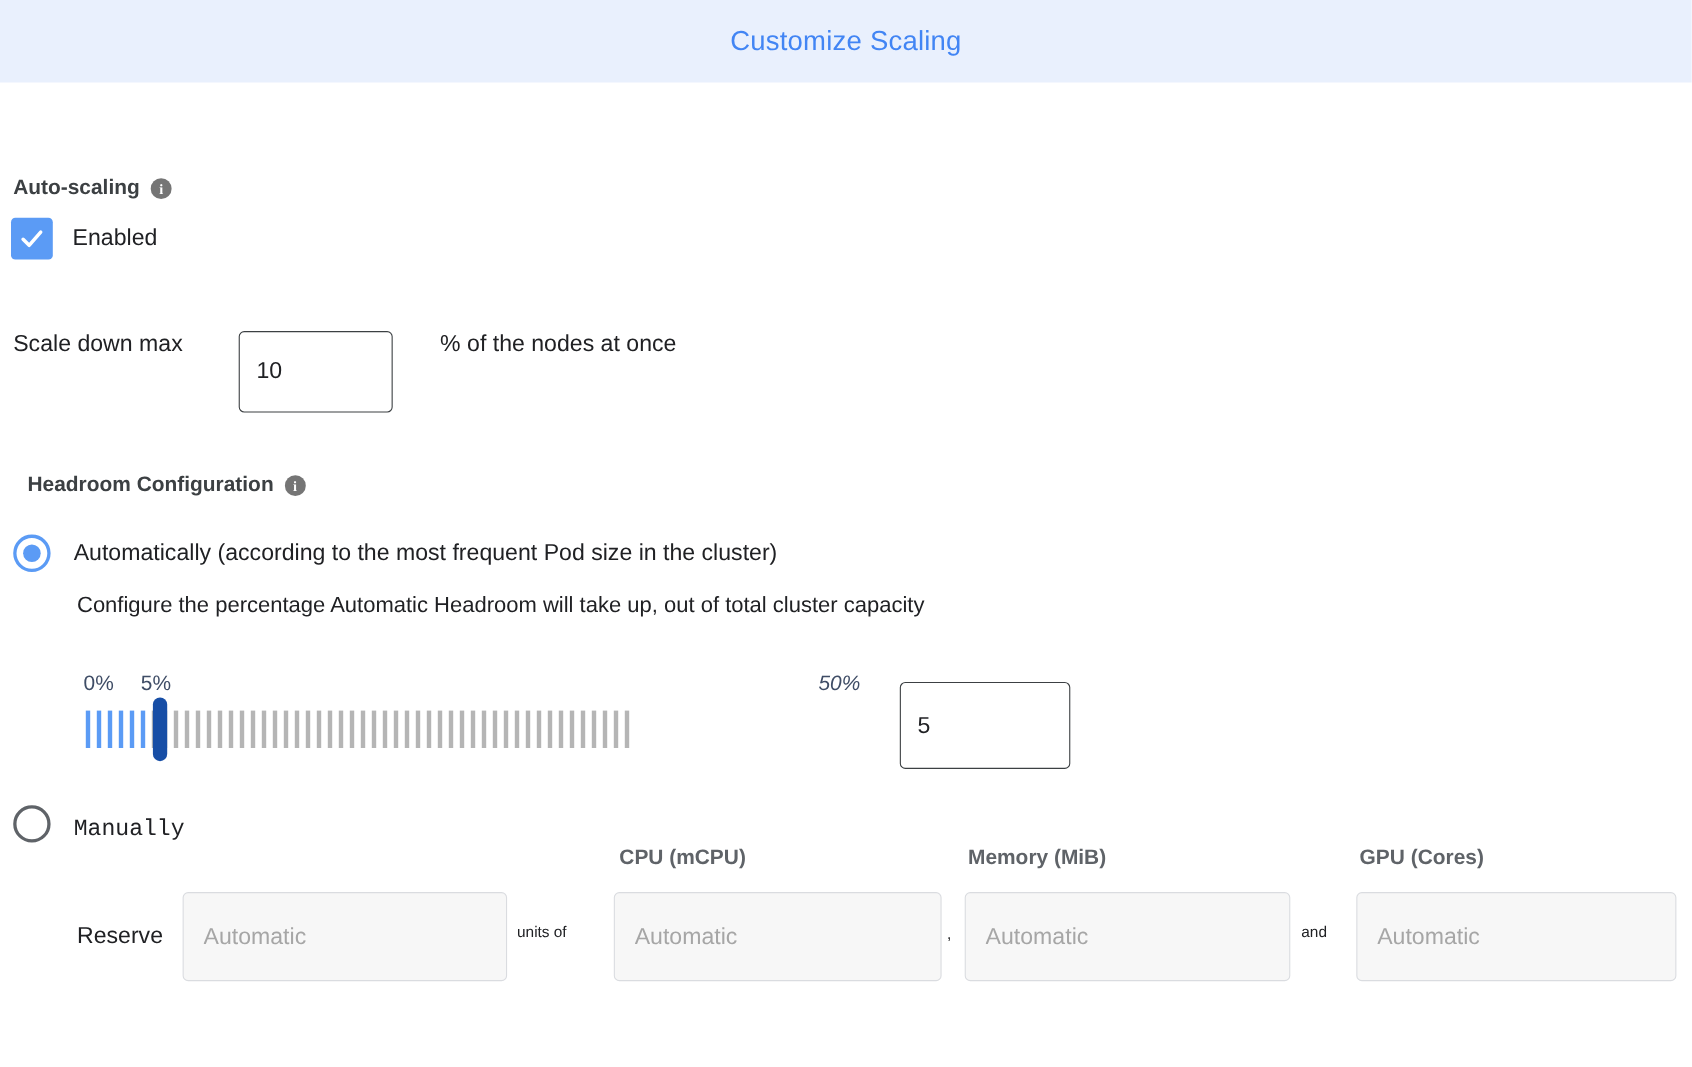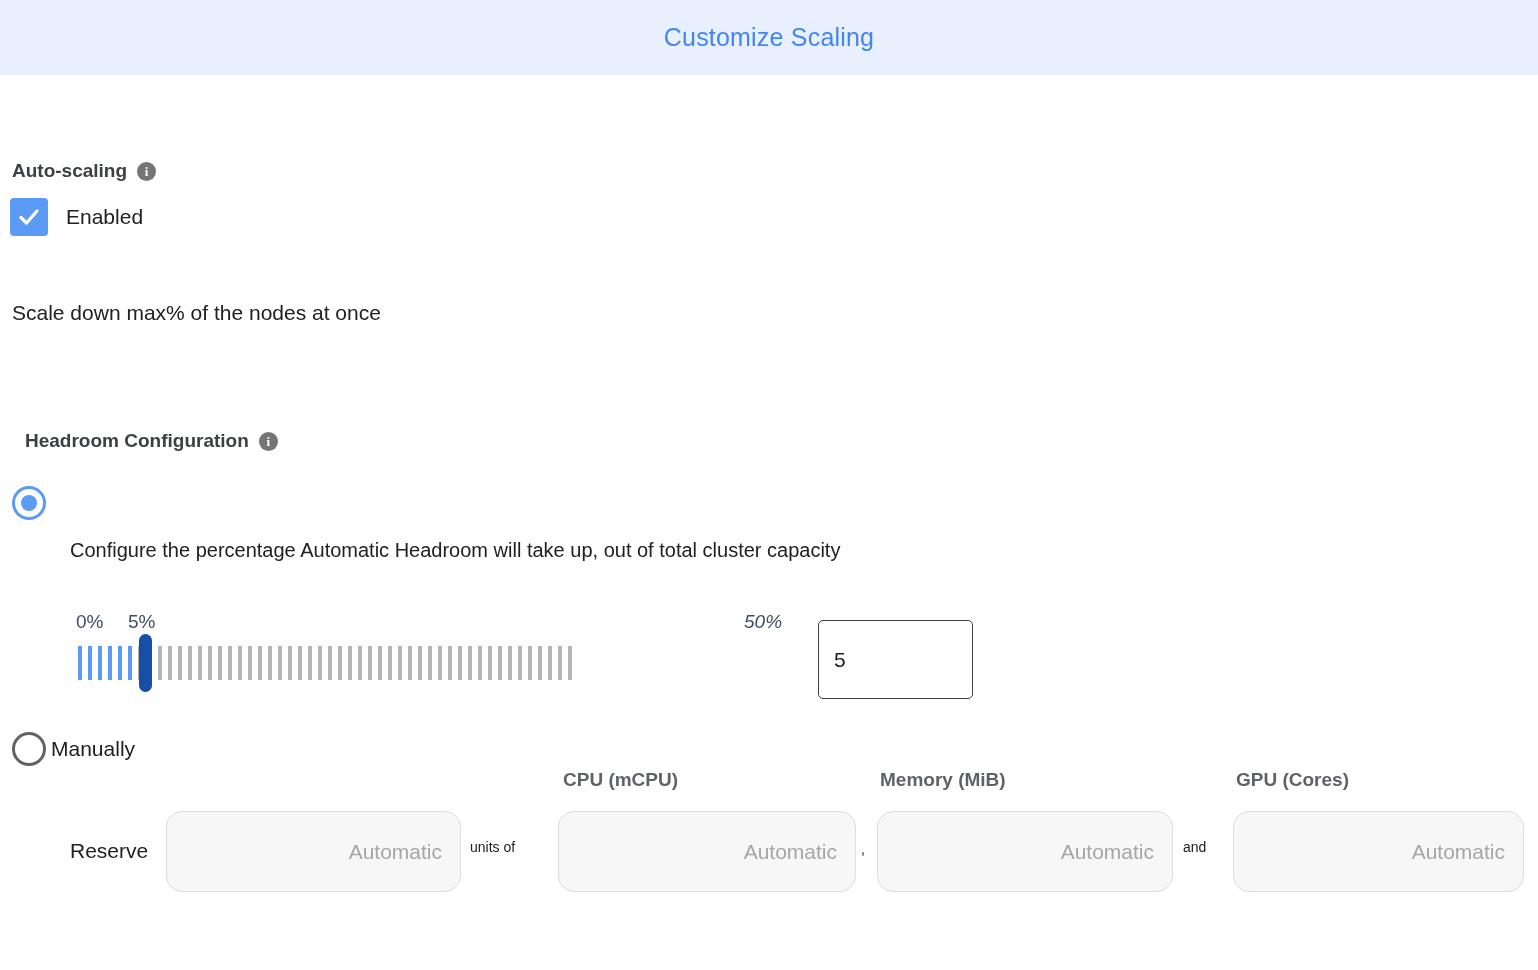--- a/index.html
+++ b/index.html
@@ -89,20 +89,21 @@
     color: #202124;
   }
 
   
   .scaledown-row {
     position: absolute;
     left: 12px;
     top: 226px;
     display: flex;
     align-items: flex-start;
+    gap: 40px;
   }
   .scaledown-label { font-size: 21px; color: #202124; }
   .num-input {
     width: 140px;
     height: 74px;
     border: 1px solid #3c4043;
     border-radius: 5px;
     background: #ffffff;
     font-family: "Liberation Sans", sans-serif;
     font-size: 21px;
@@ -217,22 +218,23 @@
     padding: 0 15px;
     outline: none;
   }
 
   
   .radio-row-manual {
     position: absolute;
     left: 12px;
     top: 657px;
     display: flex;
-    align-items: center;
-    gap: 5px;
+    align-items: flex-end;
+    gap: 21px;
+    font-family: Liberation Mono, monospace;
   }
 
   .reserve-area {
     position: absolute;
     left: 0;
     top: 694px;
     width: 1538px;
   }
   .field-head {
     position: absolute;
@@ -268,28 +270,27 @@
   }
   .conn-units { left: 470px; }
   .conn-comma { left: 861px; top: 30px; }
   .conn-and   { left: 1183px; }
 
   .disabled-input {
     position: absolute;
     top: 0;
     height: 81px;
     border: 1px solid #dadce0;
-    border-radius: 16px;
+    border-radius: 5px;
     background: #f7f7f7;
     font-family: "Liberation Sans", sans-serif;
     font-size: 21px;
     color: #202124;
     padding: 0 18px;
     outline: none;
-    text-align: right;
   }
   .disabled-input::placeholder { color: #a6a6a6; opacity: 1; }
   .in-units { left: 166px; width: 295px; }
   .in-cpu   { left: 558px; width: 298px; }
   .in-mem   { left: 877px; width: 296px; }
   .in-gpu   { left: 1233px; width: 291px; }
 </style>
 </head>
 <body>
 
@@ -308,32 +309,34 @@
     <span class="checkbox">
       <svg width="26" height="26" viewBox="0 0 26 26" aria-hidden="true">
         <path d="M5 13.5 L10.5 19 L21 7" fill="none" stroke="#ffffff" stroke-width="3.2" stroke-linecap="round" stroke-linejoin="round"></path>
       </svg>
     </span>
     <span class="enabled-text">Enabled</span>
   </div>
 
   <div class="scaledown-row">
     <span class="scaledown-label">Scale down max</span>
+    <input class="num-input" type="text" value="10" style="">
     <span class="scaledown-suffix">% of the nodes at once</span>
   </div>
 
   <div class="section-label headroom-label">
     <span>Headroom Configuration</span>
     <span class="info-icon">i</span>
   </div>
 
   <div class="radio-row-auto">
     <span class="radio">
         <span class="dot"></span>
       </span>
+    <span class="radio-text">Automatically (according to the most frequent Pod size in the cluster)</span>
   </div>
 
   <div class="headroom-desc">Configure the percentage Automatic Headroom will take up, out of total cluster capacity</div>
 
   <div class="slider-zone">
     <span class="slider-scale-label label-0">0%</span>
     <span class="slider-scale-label label-5">5%</span>
     <span class="slider-scale-label label-50">50%</span>
     <div class="tick-track" id="tick-track">
         <span class="tick active"></span>

